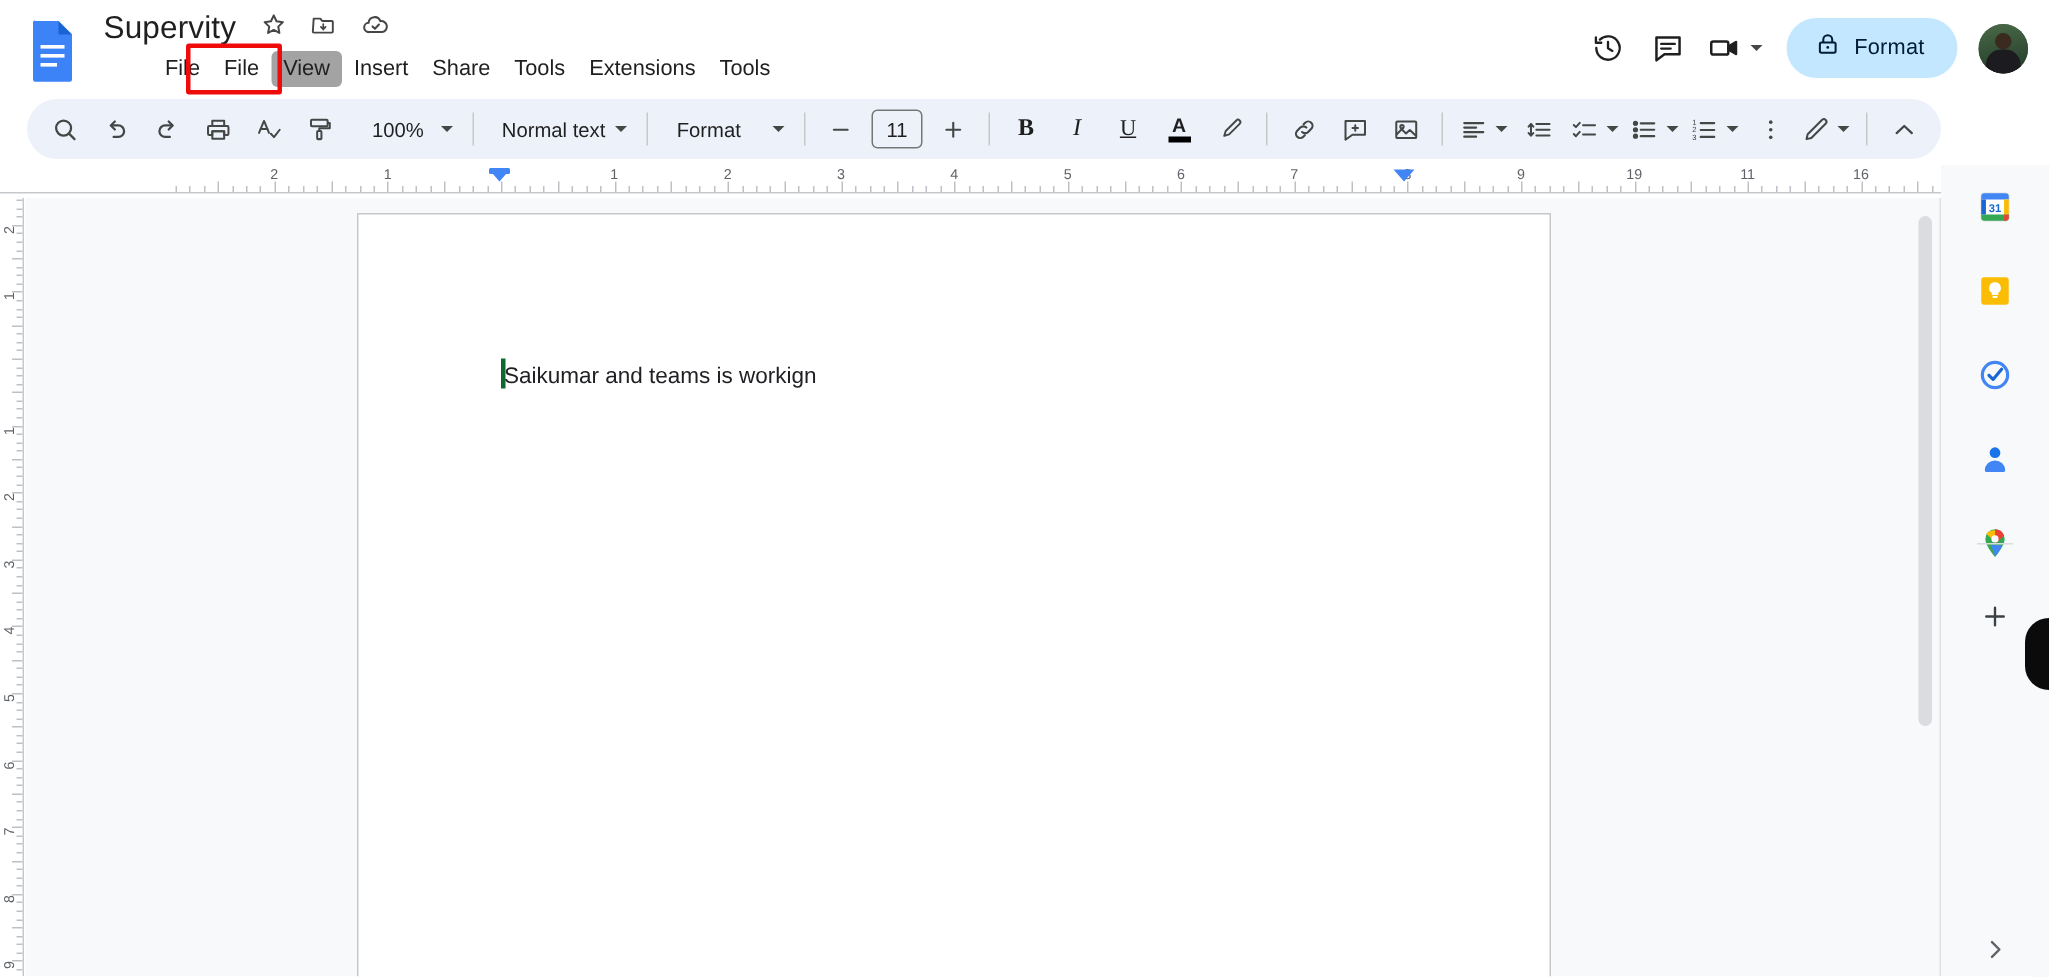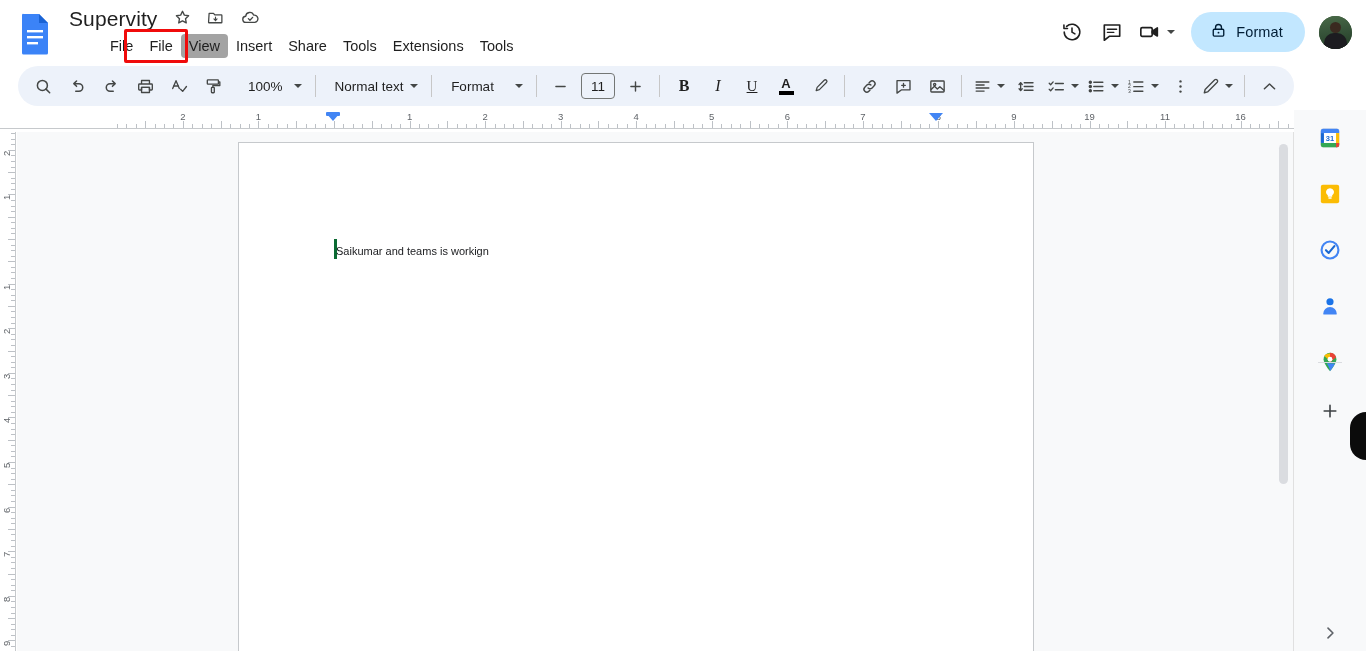--- a/index.html
+++ b/index.html
@@ -72,21 +72,21 @@
     transform:rotate(-90deg);transform-origin:left top;white-space:nowrap;}
   .vr-tick{position:absolute;right:2px;height:1px;background:#bdc1c6;}
   .vr-tick.major{width:7px;}
   .vr-tick.minor{width:4px;}
   #vr-baseline{position:absolute;right:1px;top:0;width:1px;height:519px;background:#c6c9cc;}
 
   
   #canvas{position:absolute;left:17px;top:132px;width:1277px;height:519px;background:#f8f9fa;overflow:hidden;}
   #page{position:absolute;left:221px;top:10px;width:796px;height:1030px;background:#ffffff;
     border:1px solid #c6c9cc;}
-  #doc-text{position:absolute;left:97px;top:97px;font-size:11px;color:#202124;
+  #doc-text{position:absolute;left:97px;top:97px;font-size:15px;color:#202124;
     line-height:22px;white-space:nowrap;}
   #caret{position:absolute;left:95px;top:96px;width:2.5px;height:20px;background:#0b6a32;}
 
   #v-scrollbar{position:absolute;right:6px;top:12px;width:9px;height:340px;background:#dadce0;border-radius:5px;cursor:pointer;}
   #canvas-divider{position:absolute;right:0;top:0;width:1px;height:519px;background:#e0e0e0;}
 
   
   #side-panel{position:absolute;right:0;top:110px;width:72px;height:541px;background:#f8f9fa;}
   .side-icon{position:absolute;left:20px;width:32px;height:32px;display:flex;align-items:center;
     justify-content:center;cursor:pointer;border-radius:50%;}

